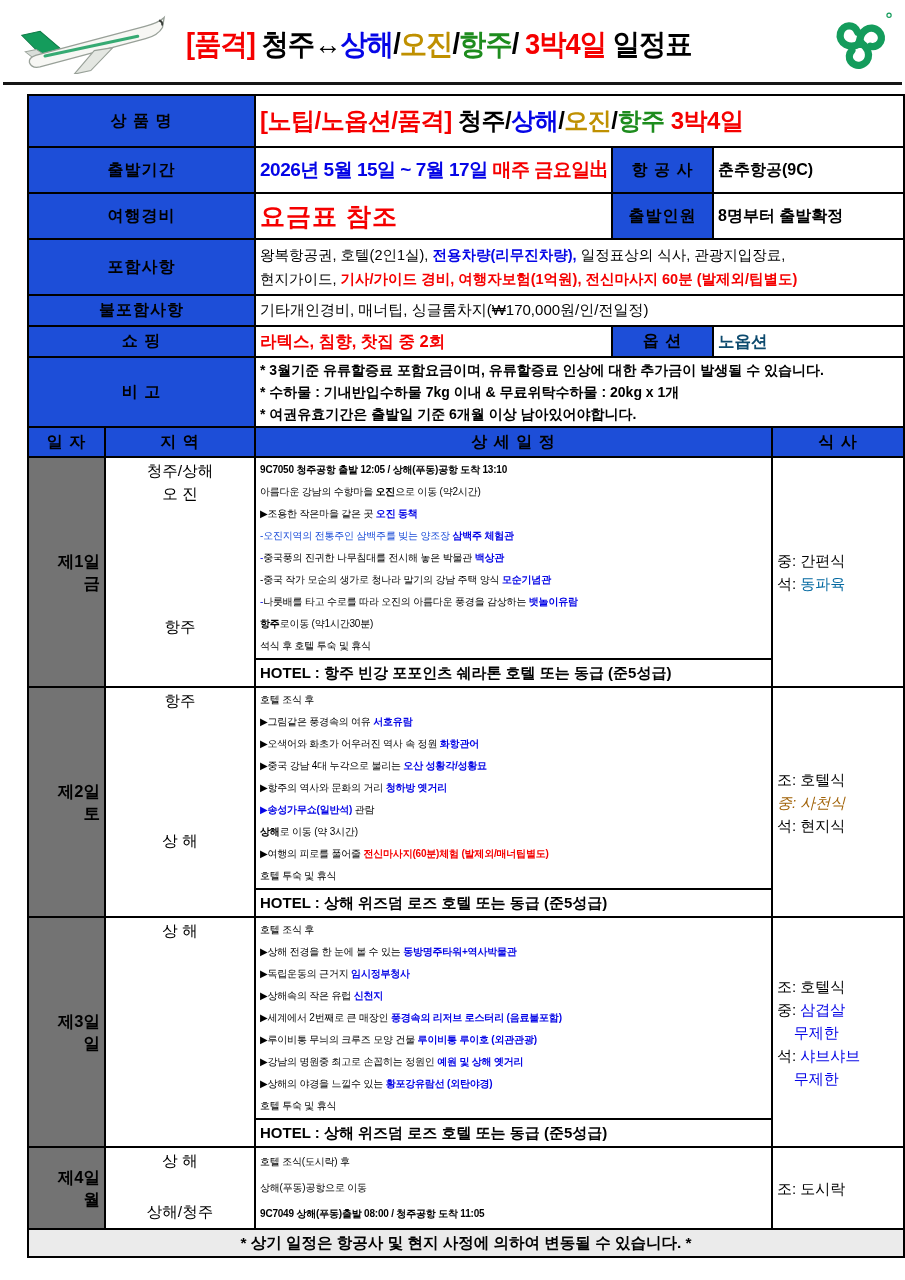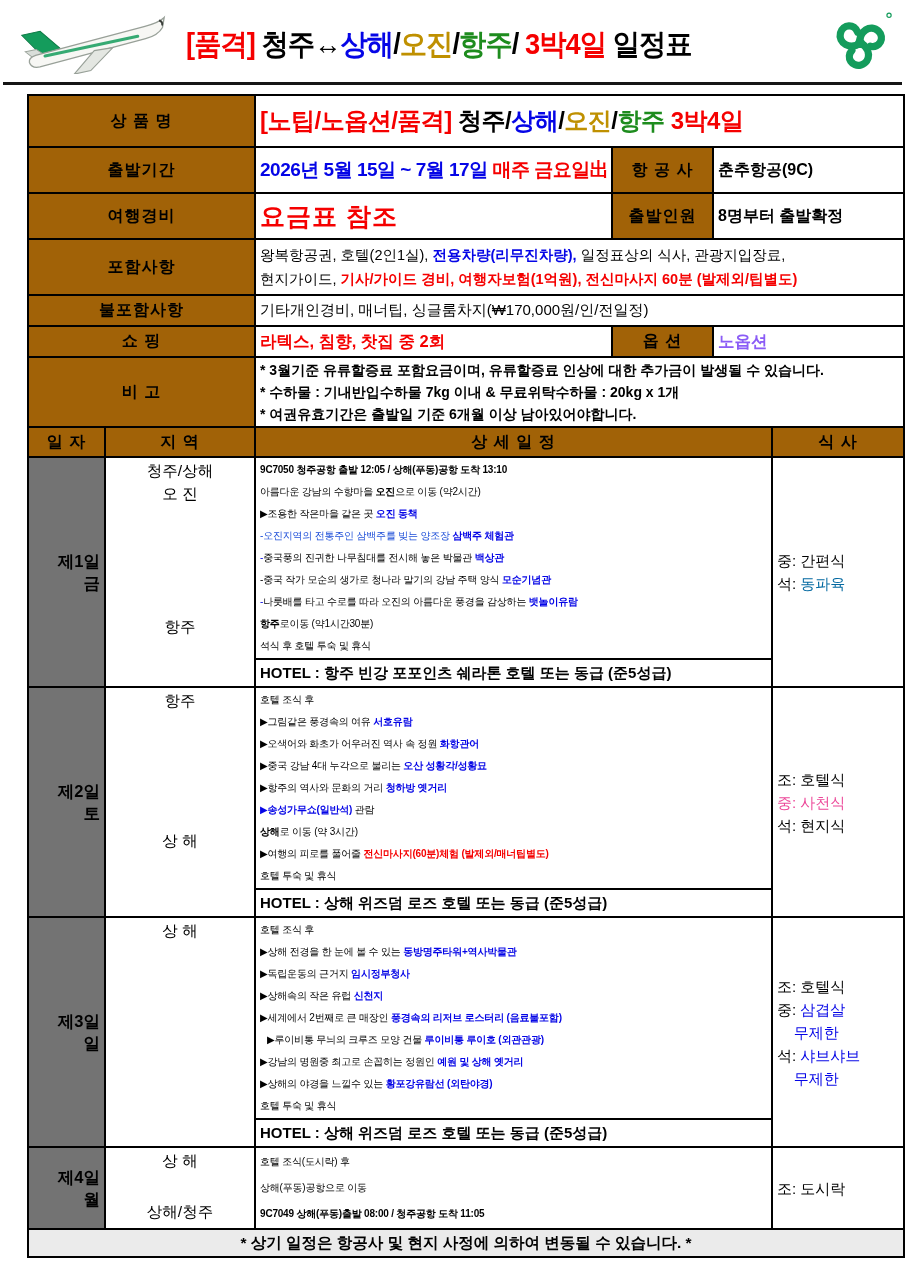--- a/index.html
+++ b/index.html
@@ -10,21 +10,21 @@
   
   .doc-header{display:flex;align-items:center;height:82px;padding:8px 6px 0 14px;box-sizing:border-box;}
   .plane-wrap{width:168px;flex:0 0 auto;}
   .doc-title{flex:1 1 auto;font-size:29px;font-weight:900;letter-spacing:-1px;white-space:nowrap;
     display:inline-block;transform:scaleX(.94);transform-origin:left center;margin-left:4px;}
   .logo-wrap{flex:0 0 auto;margin-right:6px;}
   .header-rule{height:3px;background:#151515;margin:0 3px 9px 3px;}
   
   table.itin{border-collapse:collapse;table-layout:fixed;width:876px;margin-left:27px;}
   table.itin td{border:2px solid #000;overflow:hidden;box-sizing:border-box;padding:1px 4px;}
-  .lbl{background:#a16207;font-weight:700;text-align:center;font-size:16px;letter-spacing:1px;}
+  .lbl{background:#1d4ed8;font-weight:700;text-align:center;font-size:16px;letter-spacing:1px;}
   .r-product td{height:52px;}
   .r-period td{height:46px;}
   .r-cost td{height:46px;}
   .r-included td{height:56px;}
   .r-excluded td{height:31px;}
   .r-shopping td{height:31px;}
   .r-note td{height:60px;}
   .r-dayhead td{height:30px;}
   .product-value{font-size:24px;font-weight:700;letter-spacing:-0.5px;padding-left:10px;white-space:nowrap;}
   .period-value{font-size:19px;font-weight:700;letter-spacing:-0.5px;padding-left:8px;white-space:nowrap;}
@@ -118,21 +118,21 @@
           </td>
       </tr>
       <tr class="r-excluded">
         <td class="lbl" colspan="2">불포함사항</td>
         <td class="excluded-value" colspan="4">기타개인경비, 매너팁, 싱글룸차지(₩170,000원/인/전일정)</td>
       </tr>
       <tr class="r-shopping">
         <td class="lbl" colspan="2">쇼  핑</td>
         <td class="shopping-value"><span style="color: rgb(245, 0, 0); font-weight: 700;">라텍스, 침향, 찻집 중 2회</span></td>
         <td class="lbl">옵  션</td>
-        <td class="shopping-value" colspan="2"><span style="color: #8b5cf6; font-weight: 700;">노옵션</span></td>
+        <td class="shopping-value" colspan="2"><span style="color: #0c4a6e; font-weight: 700;">노옵션</span></td>
       </tr>
       <tr class="r-note">
         <td class="lbl" colspan="2">비  고</td>
         <td class="note-cell" colspan="4">
             <div class="l">* 3월기준 유류할증료 포함요금이며, 유류할증료 인상에 대한 추가금이 발생될 수 있습니다.</div>
             <div class="l">* 수하물 : 기내반입수하물 7kg 이내 &amp; 무료위탁수하물 : 20kg x 1개</div>
             <div class="l">* 여권유효기간은 출발일 기준 6개월 이상 남아있어야합니다.</div>
           </td>
       </tr>
       <tr class="r-dayhead">
@@ -199,21 +199,21 @@
             <div class="l"><span style="color: rgb(0, 0, 0);">▶오색어와 화초가 어우러진 역사 속 정원 </span><span style="color: rgb(5, 5, 230); font-weight: 700;">화항관어</span></div>
             <div class="l"><span style="color: rgb(0, 0, 0);">▶중국 강남 4대 누각으로 불리는 </span><span style="color: rgb(5, 5, 230); font-weight: 700;">오산 성황각/성황묘</span></div>
             <div class="l"><span style="color: rgb(0, 0, 0);">▶항주의 역사와 문화의 거리 </span><span style="color: rgb(5, 5, 230); font-weight: 700;">청하방 옛거리</span></div>
             <div class="l"><span style="color: rgb(5, 5, 230);">▶</span><span style="color: rgb(5, 5, 230); font-weight: 700;">송성가무쇼(일반석)</span><span style="color: rgb(0, 0, 0);"> 관람</span></div>
             <div class="l"><span style="color: rgb(0, 0, 0); font-weight: 700;">상해</span><span style="color: rgb(0, 0, 0);">로 이동 (약 3시간)</span></div>
             <div class="l"><span style="color: rgb(0, 0, 0);">▶여행의 피로를 풀어줄 </span><span style="color: rgb(245, 0, 0); font-weight: 700;">전신마사지(60분)체험 (발제외/매너팁별도)</span></div>
             <div class="l"><span style="color: rgb(0, 0, 0);">호텔 투숙 및 휴식</span></div>
           </td>
         <td class="meal-cell" rowspan="2">
             <div class="l"><span style="color: rgb(0, 0, 0);">조: 호텔식</span></div>
-            <div class="l"><span style="color: #ec4899;">중: 사천식</span></div>
+            <div class="l"><span style="color: #a16207; font-style: italic;">중: 사천식</span></div>
             <div class="l"><span style="color: rgb(0, 0, 0);">석: 현지식</span></div>
           </td>
       </tr>
       <tr>
         <td class="hotel-cell" colspan="3">HOTEL : 상해 위즈덤 로즈 호텔 또는 동급 (준5성급)</td>
       </tr>
     </tbody>
 
     <tbody>
       <tr>
@@ -225,21 +225,21 @@
           <div class="region-top">
               <div class="l">상 해</div>
             </div>
         </td>
         <td class="detail-cell" colspan="3">
             <div class="l"><span style="color: rgb(0, 0, 0);">호텔 조식 후</span></div>
             <div class="l"><span style="color: rgb(0, 0, 0);">▶상해 전경을 한 눈에 볼 수 있는 </span><span style="color: rgb(5, 5, 230); font-weight: 700;">동방명주타워+역사박물관</span></div>
             <div class="l"><span style="color: rgb(0, 0, 0);">▶독립운동의 근거지 </span><span style="color: rgb(5, 5, 230); font-weight: 700;">임시정부청사</span></div>
             <div class="l"><span style="color: rgb(0, 0, 0);">▶상해속의 작은 유럽 </span><span style="color: rgb(5, 5, 230); font-weight: 700;">신천지</span></div>
             <div class="l"><span style="color: rgb(0, 0, 0);">▶세계에서 2번째로 큰 매장인 </span><span style="color: rgb(5, 5, 230); font-weight: 700;">풍경속의 리저브 로스터리 (음료불포함)</span></div>
-            <div class="l"><span style="color: rgb(0, 0, 0); margin-left: 7px;">▶루이비통 무늬의 크루즈 모양 건물 </span><span style="color: rgb(5, 5, 230); font-weight: 700;">루이비통 루이호 (외관관광)</span></div>
+            <div class="l"><span style="color: rgb(0, 0, 0);">▶루이비통 무늬의 크루즈 모양 건물 </span><span style="color: rgb(5, 5, 230); font-weight: 700;">루이비통 루이호 (외관관광)</span></div>
             <div class="l"><span style="color: rgb(0, 0, 0);">▶강남의 명원중 최고로 손꼽히는 정원인 </span><span style="color: rgb(5, 5, 230); font-weight: 700;">예원 및 상해 옛거리</span></div>
             <div class="l"><span style="color: rgb(0, 0, 0);">▶상해의 야경을 느낄수 있는 </span><span style="color: rgb(5, 5, 230); font-weight: 700;">황포강유람선 (외탄야경)</span></div>
             <div class="l"><span style="color: rgb(0, 0, 0);">호텔 투숙 및 휴식</span></div>
           </td>
         <td class="meal-cell" rowspan="2">
             <div class="l"><span style="color: rgb(0, 0, 0);">조: 호텔식</span></div>
             <div class="l"><span style="color: rgb(0, 0, 0);">중: </span><span style="color: rgb(5, 5, 230);">삼겹살</span></div>
             <div class="l"><span style="color: rgb(5, 5, 230);">&nbsp;&nbsp;&nbsp;&nbsp;무제한</span></div>
             <div class="l"><span style="color: rgb(0, 0, 0);">석: </span><span style="color: rgb(5, 5, 230);">샤브샤브</span></div>
             <div class="l"><span style="color: rgb(5, 5, 230);">&nbsp;&nbsp;&nbsp;&nbsp;무제한</span></div>

